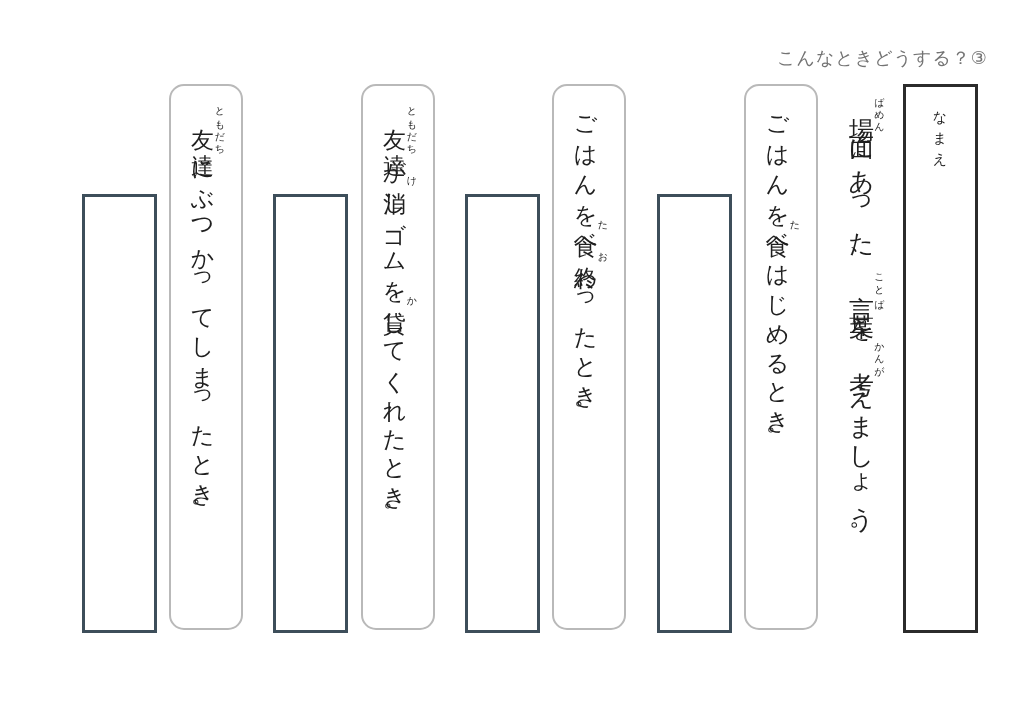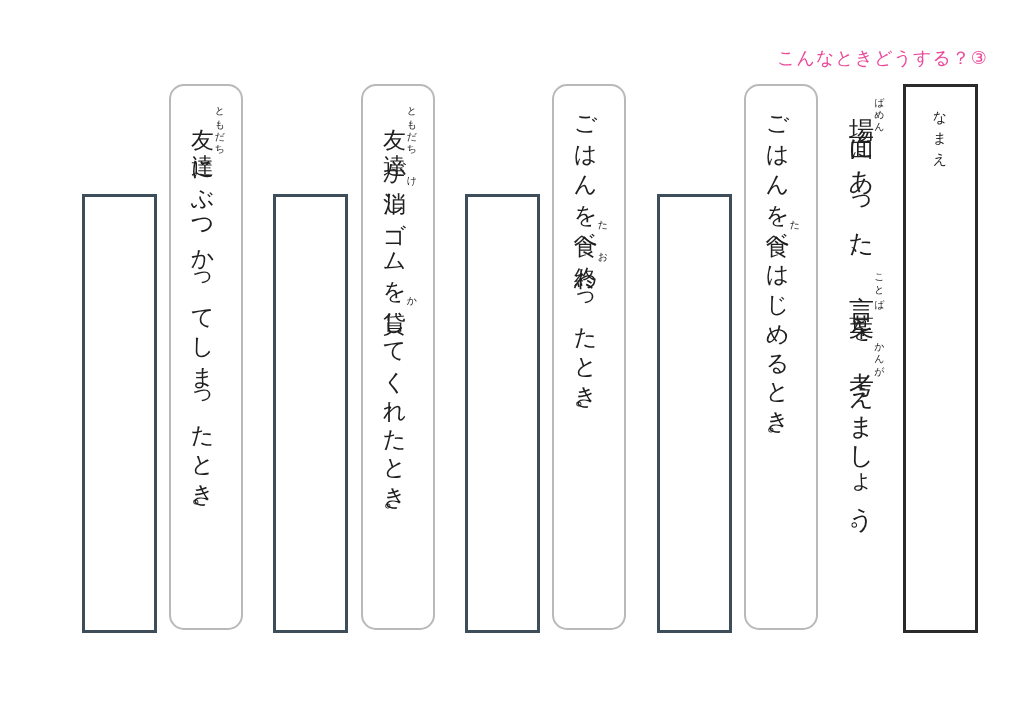--- a/index.html
+++ b/index.html
@@ -12,21 +12,21 @@
     color: var(--text-color, #1f1f1f);
     overflow: hidden;
   }
   .title {
     position: absolute;
     top: 46px;
     right: 36px;
     font-size: 18px;
     letter-spacing: 1px;
     white-space: nowrap;
-    color: #ec4899;
+    color: #737373;
   }
   .vtext {
     writing-mode: vertical-rl;
     -webkit-writing-mode: vertical-rl;
     text-orientation: mixed;
   }
   
   .name-box {
     position: absolute;
     left: 903px;

